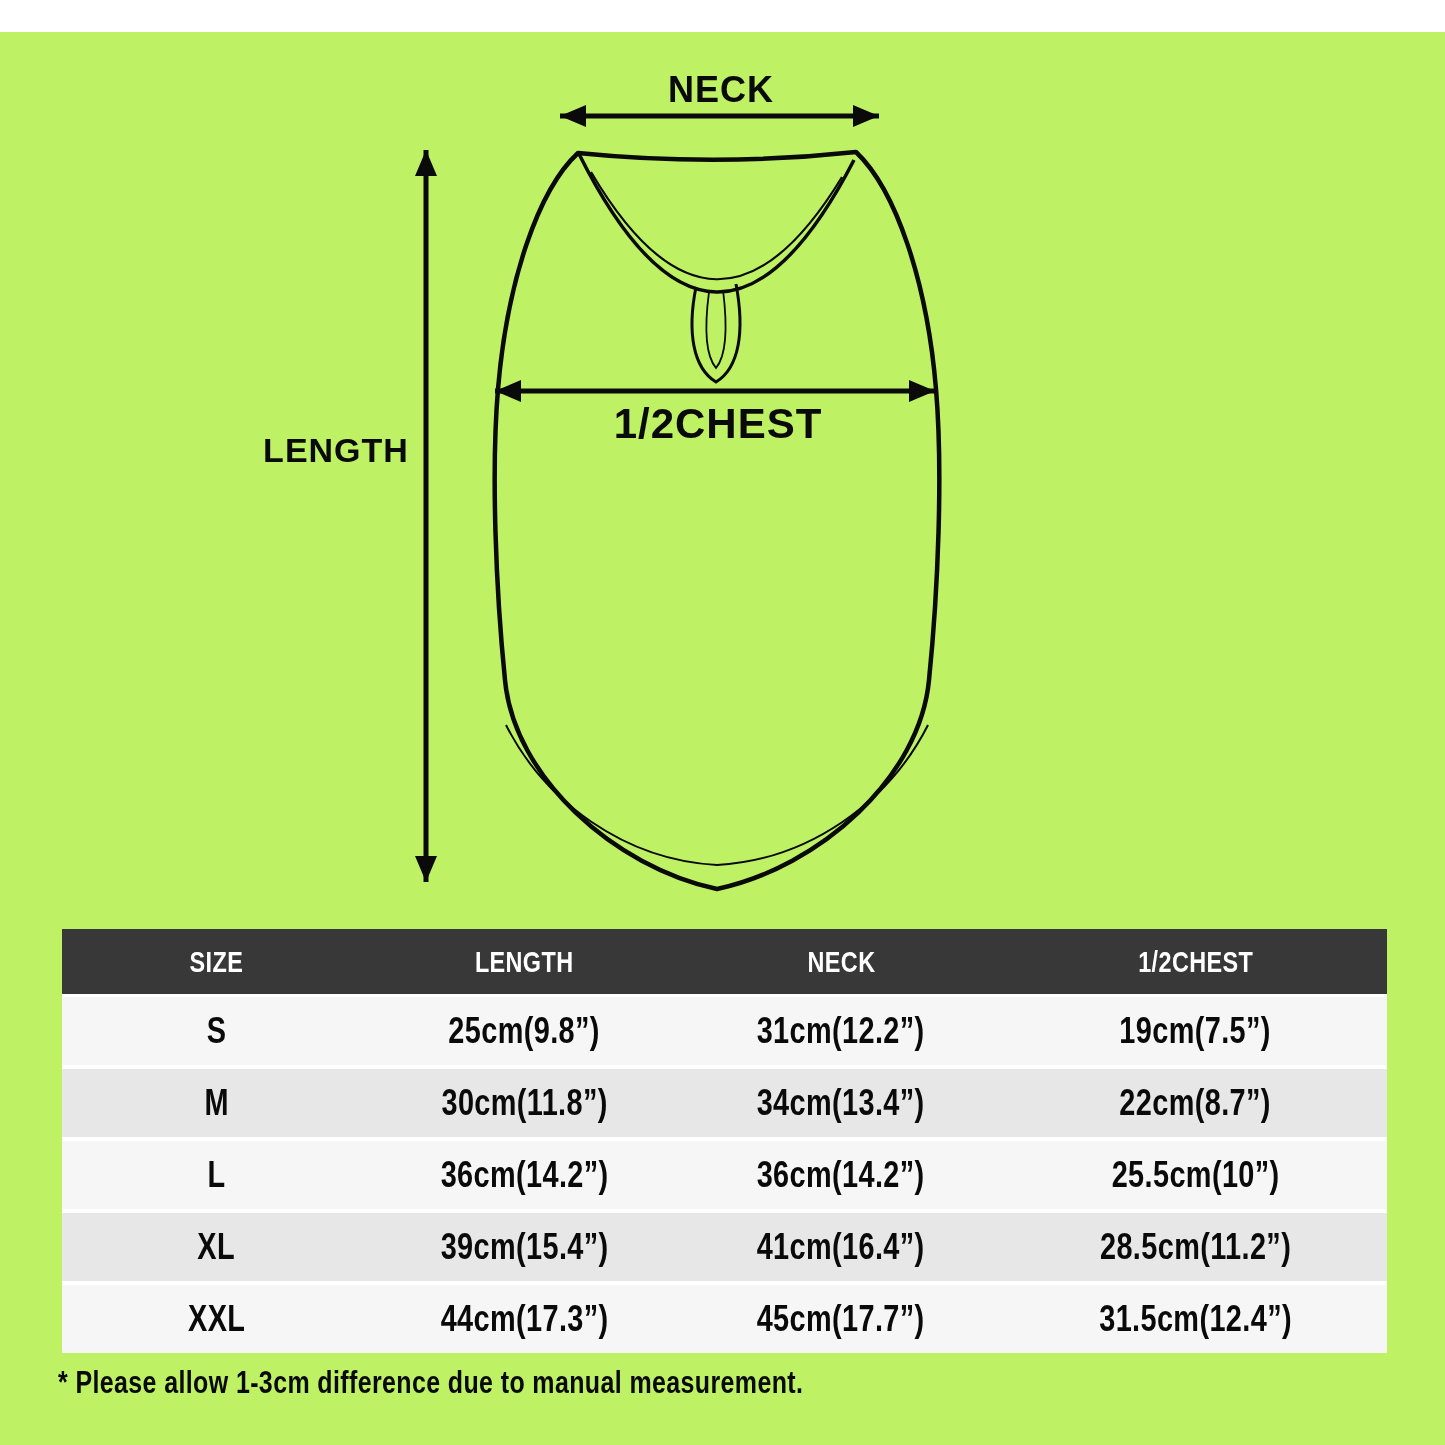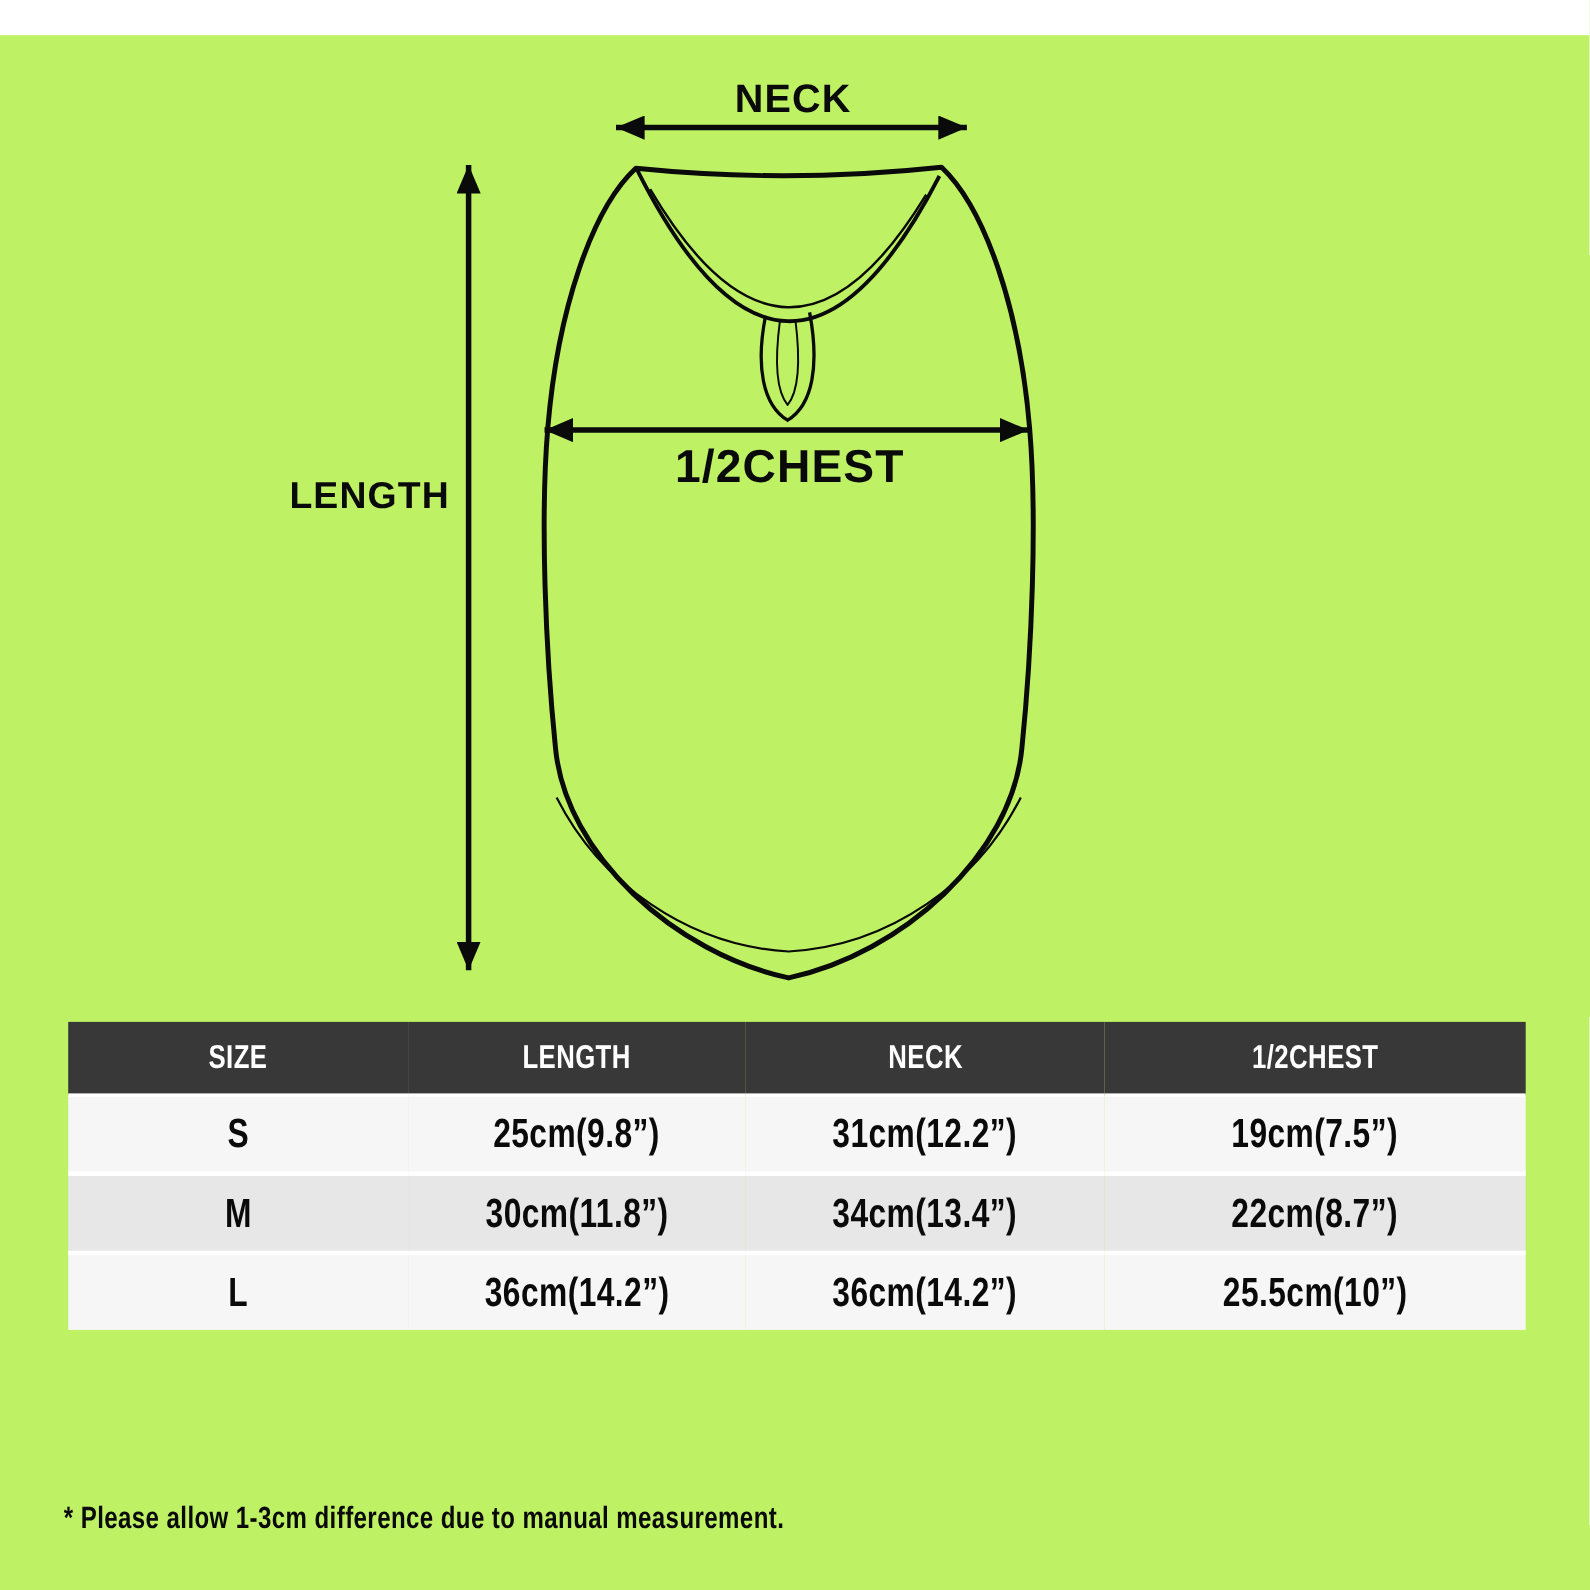--- a/index.html
+++ b/index.html
@@ -61,21 +61,21 @@
   .cond{
     display:inline-block;
     transform:scaleX(0.78);
     transform-origin:center center;
     white-space:nowrap;
     letter-spacing:0.5px;
   }
   .footnote{
     position:absolute;
     left:58px;top:1332px;
-    font-size:28px;
+    font-size:32px;
     font-weight:bold;
     color:var(--ink);
   }
   .footnote .cond{transform-origin:left center;}
 </style>
 </head>
 <body>
 
 <div class="page">
 
@@ -140,20 +140,32 @@
         <td><span class="cond">30cm(11.8”)</span></td>
         <td><span class="cond">34cm(13.4”)</span></td>
         <td><span class="cond">22cm(8.7”)</span></td>
       </tr>
       <tr>
         <td><span class="cond">L</span></td>
         <td><span class="cond">36cm(14.2”)</span></td>
         <td><span class="cond">36cm(14.2”)</span></td>
         <td><span class="cond">25.5cm(10”)</span></td>
       </tr>
+      <tr>
+        <td><span class="cond">XL</span></td>
+        <td><span class="cond">39cm(15.4”)</span></td>
+        <td><span class="cond">41cm(16.4”)</span></td>
+        <td><span class="cond">28.5cm(11.2”)</span></td>
+      </tr>
+      <tr>
+        <td><span class="cond">XXL</span></td>
+        <td><span class="cond">44cm(17.3”)</span></td>
+        <td><span class="cond">45cm(17.7”)</span></td>
+        <td><span class="cond">31.5cm(12.4”)</span></td>
+      </tr>
     </tbody>
   </table>
 
   <div class="footnote">
     <span class="cond">* Please allow 1-3cm difference due to manual measurement.</span>
   </div>
 
 </div>
 
 </body></html>

